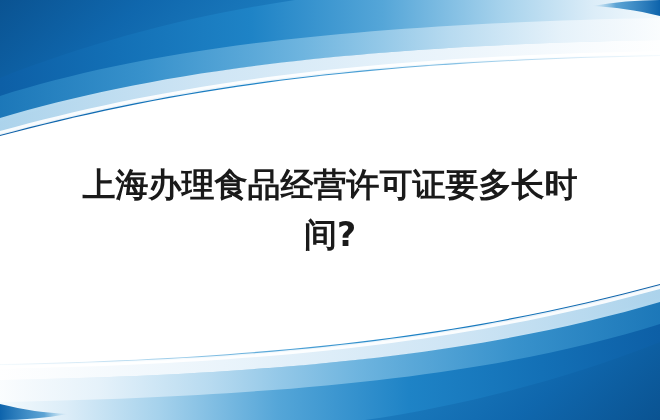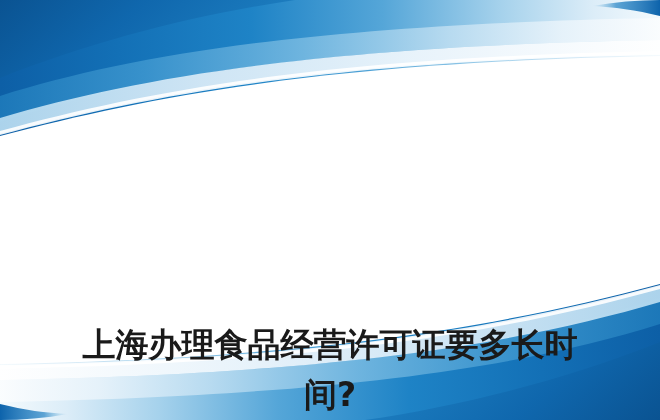--- a/index.html
+++ b/index.html
@@ -46,21 +46,21 @@
   }
 
   
   .title-wrap {
     position: absolute;
     left: 0;
     top: 0;
     width: 660px;
     height: 420px;
     display: flex;
-    align-items: flex-end;
+    align-items: center;
     justify-content: center;
     pointer-events: none;
   }
 
   .title-text {
     width: 540px;
     margin: 0;
     padding: 0;
     text-align: center;
     font-family: "DejaVu Sans", "Liberation Sans", sans-serif;

